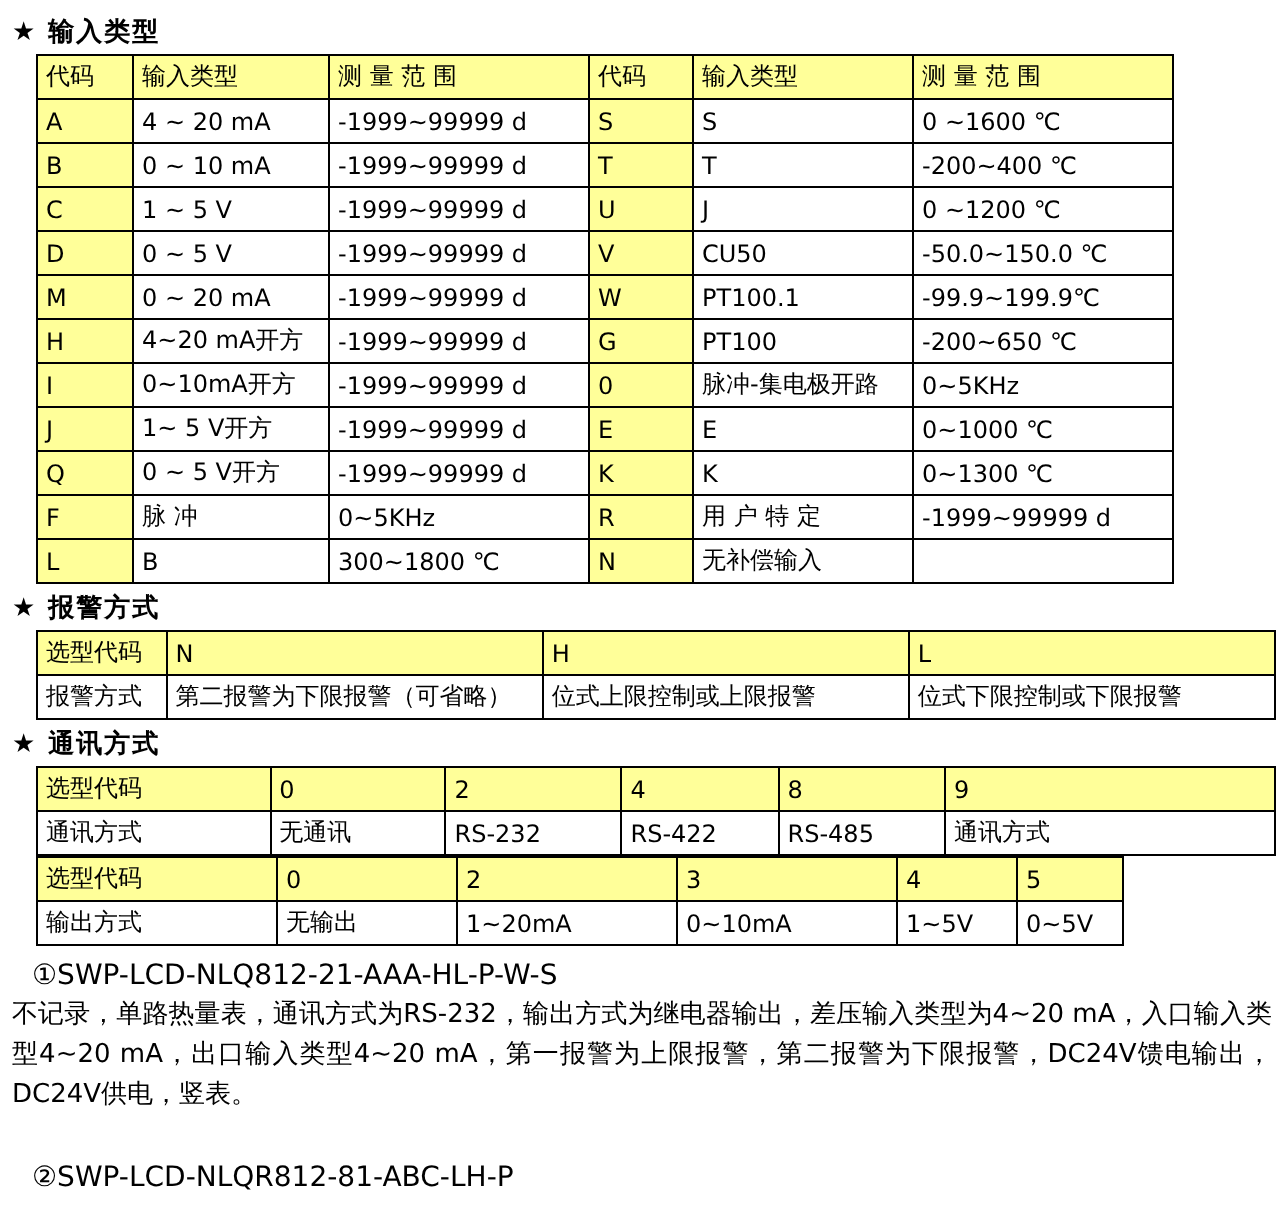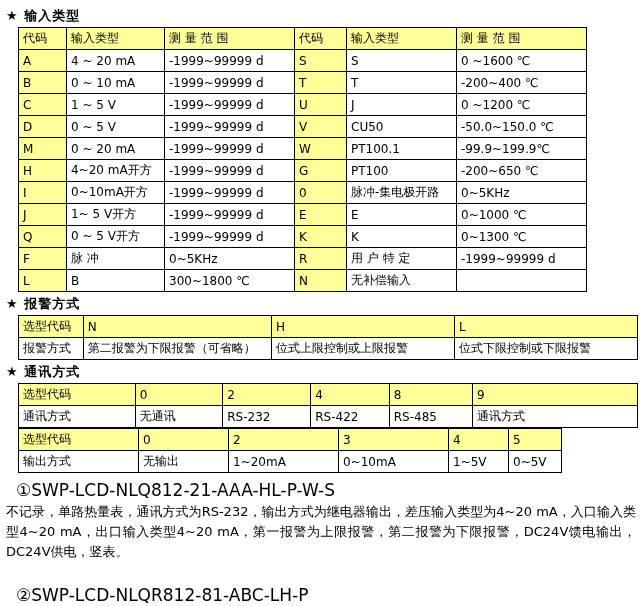--- a/index.html
+++ b/index.html
@@ -27,21 +27,21 @@
     height: 22px;
     padding: 1px 4px;
     background: #fff;
     overflow: hidden;
     white-space: nowrap;
     vertical-align: middle;
   }
   td.yellow { background: #FFFF99; }
   .examples { margin-top: 4px; }
   .example-model {
-    font-size: 17px;
+    font-size: 14px;
     padding: 3px 0 2px 14px;
     white-space: nowrap;
   }
   .example-desc {
     font-size: 13px;
     line-height: 1.55;
     padding: 0 2px 20px 4px;
     text-align: justify;
   }
 </style>

